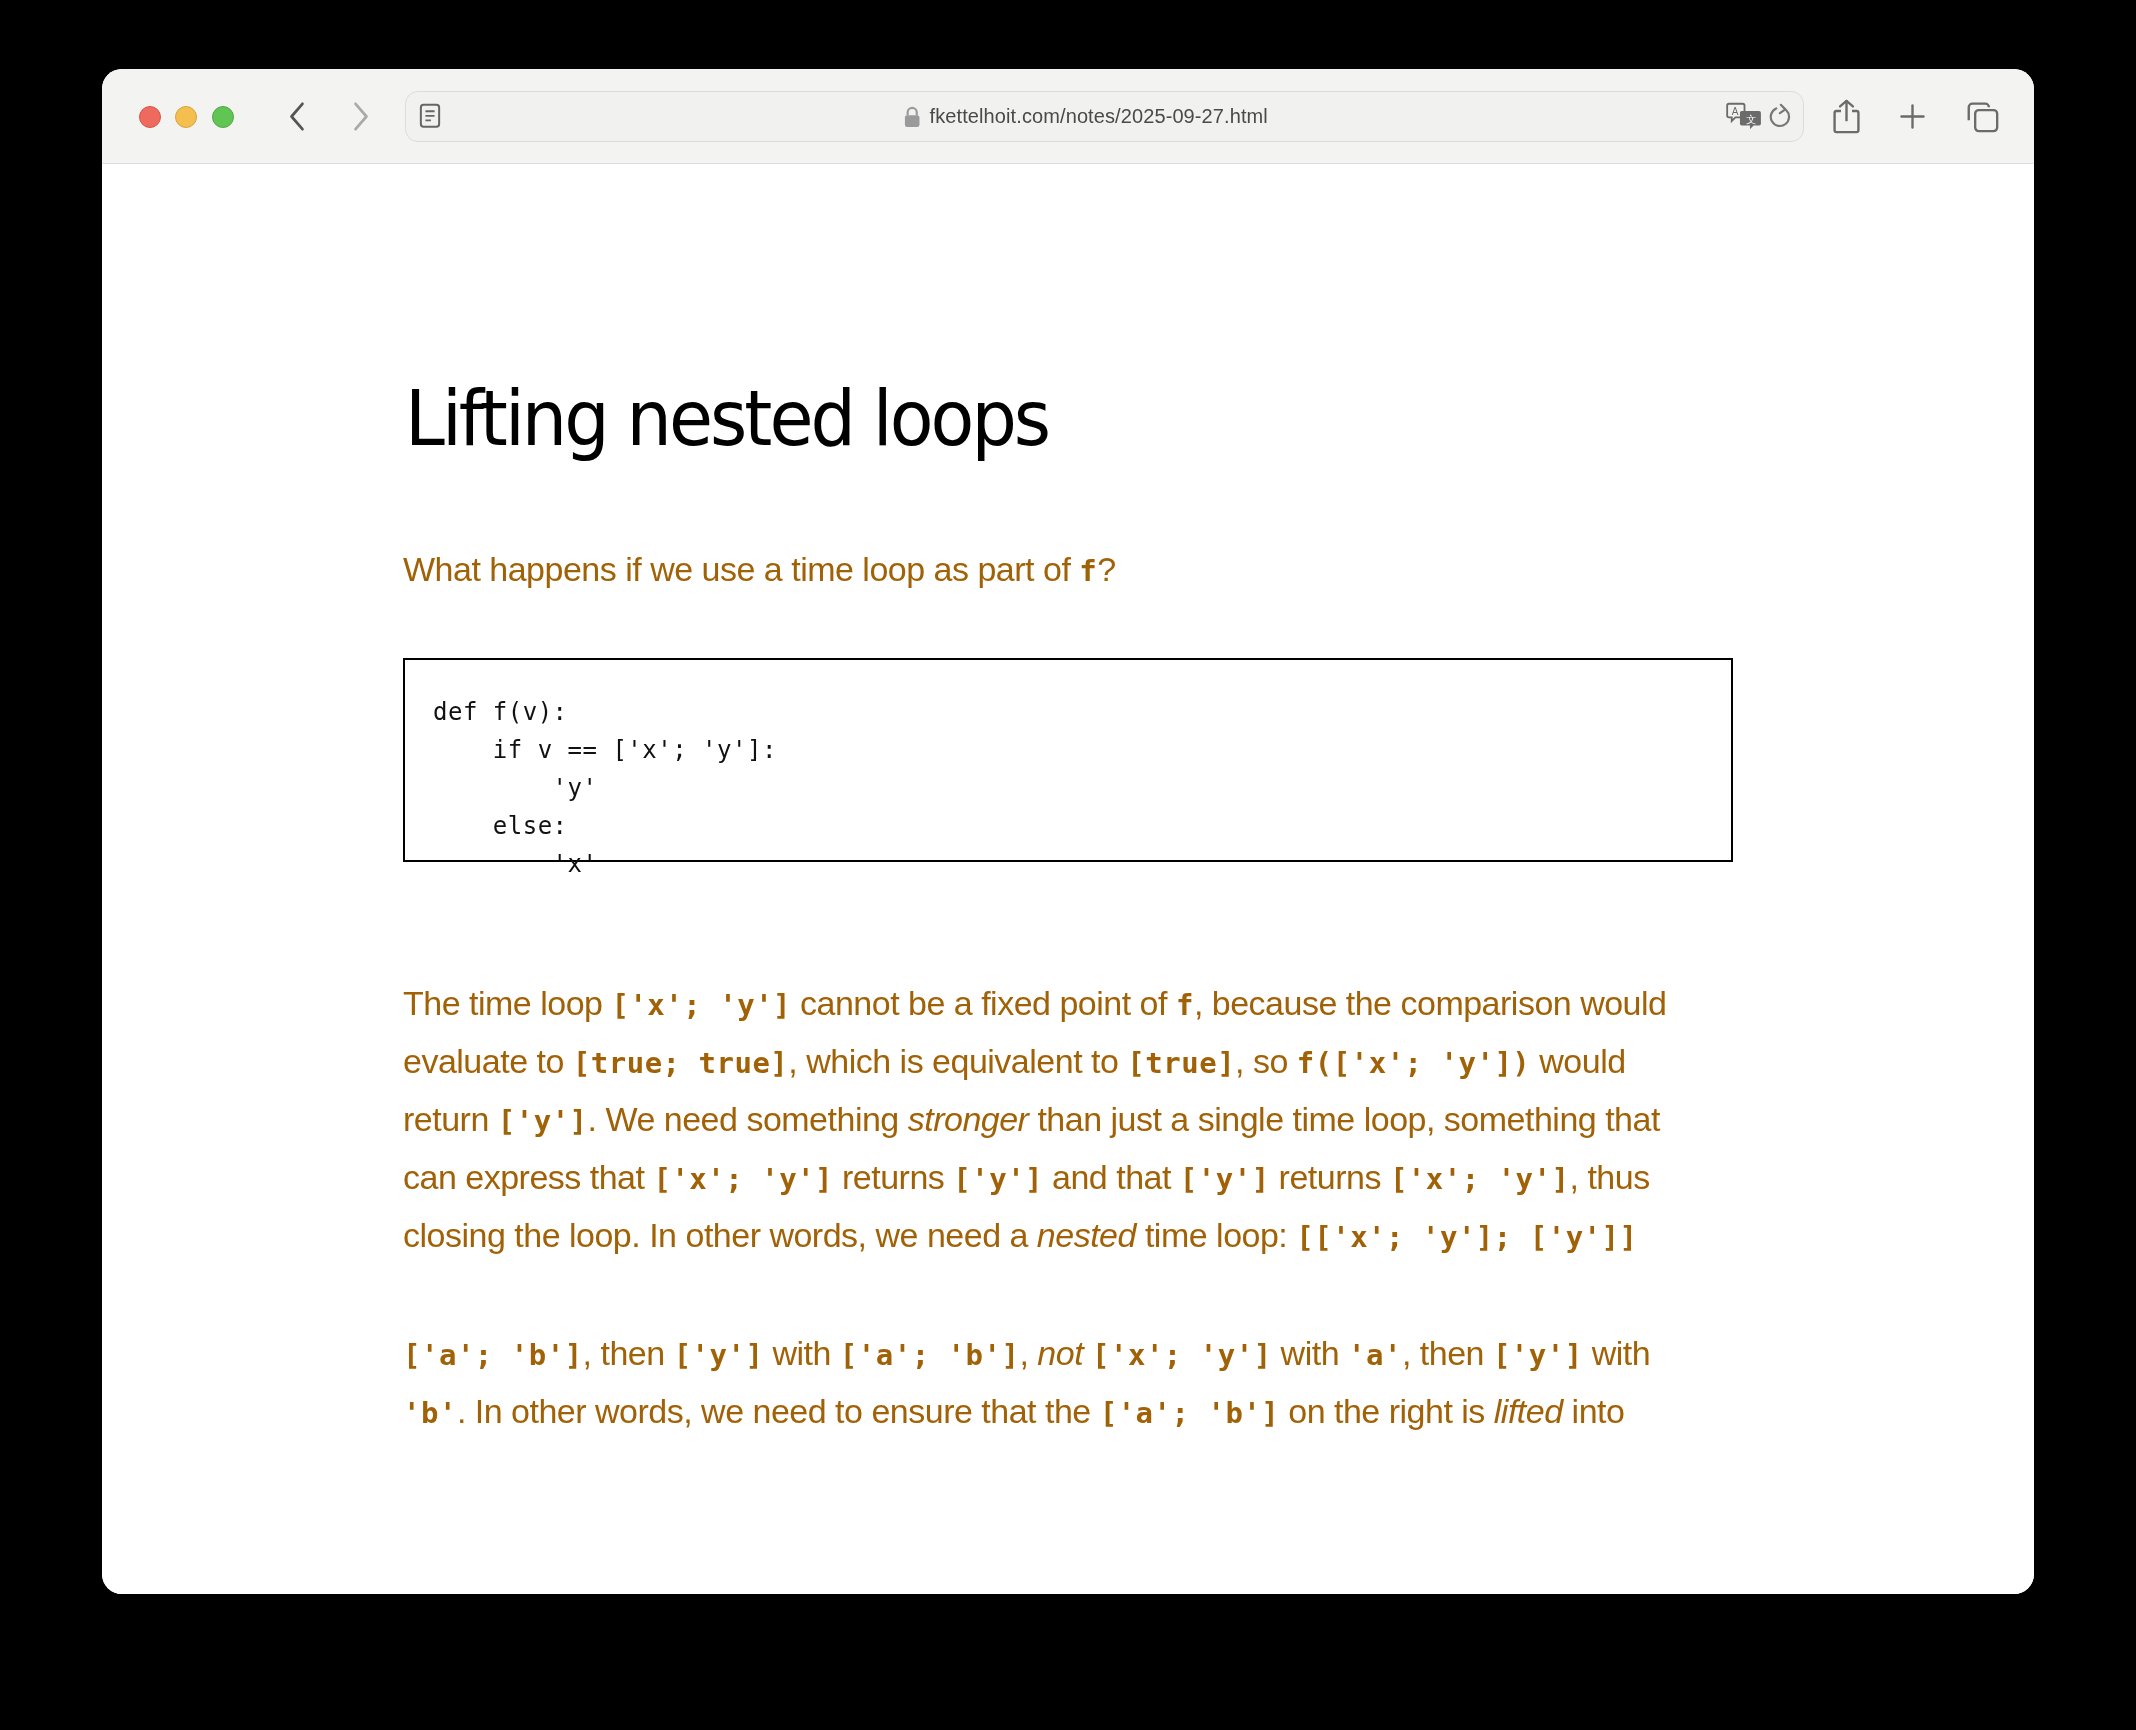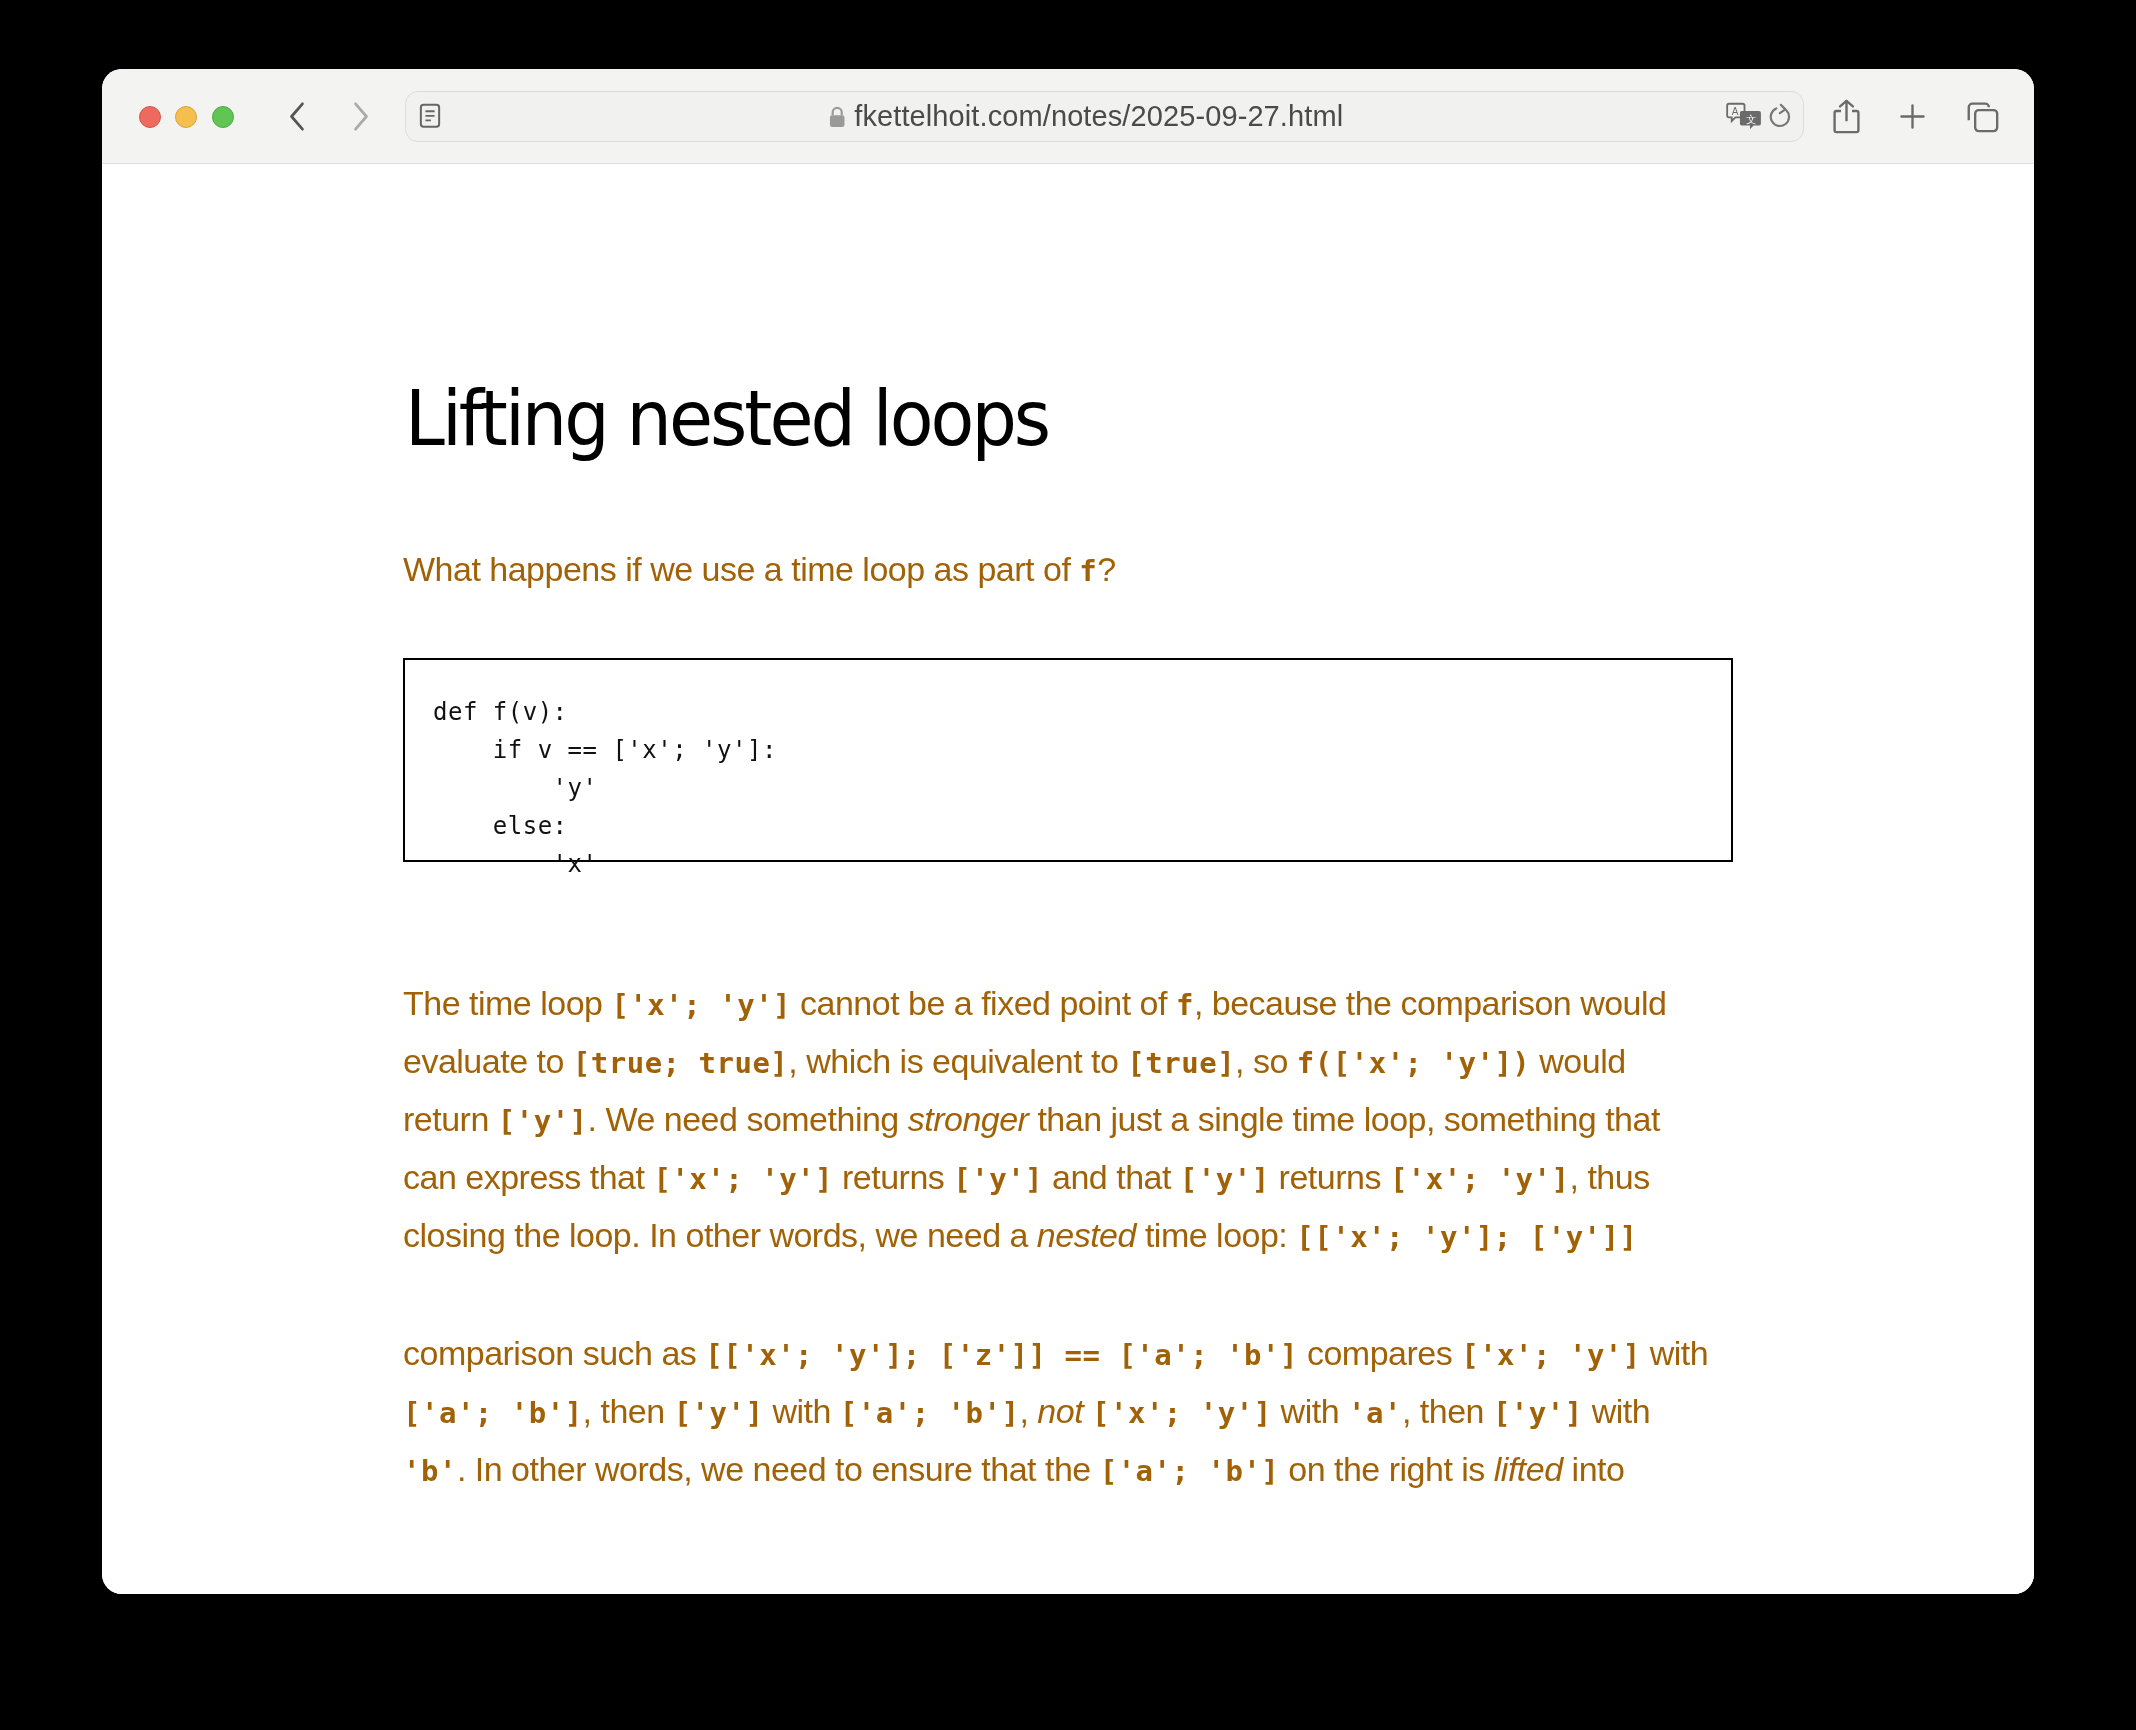--- a/index.html
+++ b/index.html
@@ -27,21 +27,21 @@
     position: absolute; left: 303px; top: 22px; width: 1399px; height: 51px;
     border: 1.8px solid #dcdcdb; border-radius: 12.8px; box-sizing: border-box;
     background: #f1f1f0;
   }
   .reader-icon { position: absolute; left: 12.8px; top: 11px; width: 22px; height: 25.6px; }
   .url-wrap {
     position: absolute; left: 0; right: 0; top: 0; bottom: 0;
     display: flex; align-items: center; justify-content: center;
   }
   .lock-icon { width: 16.4px; height: 22px; margin-right: 9.1px; margin-left: -37px; }
-  .url-text { font-size: 29px; color: #4a4a4a; letter-spacing: 0.1px; }
+  .url-text { font-size: 20px; color: #4a4a4a; letter-spacing: 0.1px; }
   .translate-icon { position: absolute; right: 40px; top: 9.1px; width: 37px; height: 31px; }
   .reload-icon { position: absolute; right: 9.1px; top: 11px; width: 25.6px; height: 27.4px; }
   .tb-icon { position: absolute; top: 22px; width: 40px; height: 51px; display: flex; align-items: center; justify-content: center; cursor: pointer; }
   .share { left: 1724px; }
   .newtab { left: 1790px; }
   .tabs { left: 1860px; }
   .tb-icon svg { width: 33px; height: 37px; }
 
   .content {
     position: absolute; left: 0; top: 95px; right: 0; bottom: 0; background: #ffffff;
@@ -157,20 +157,19 @@
       </div>
 
       <div class="p p2">
           <span class="line"><span>The time loop </span><code>['x'; 'y']</code><span> cannot be a fixed point of </span><code>f</code><span>, because the comparison would</span></span>
           <span class="line"><span>evaluate to </span><code>[true; true]</code><span>, which is equivalent to </span><code>[true]</code><span>, so </span><code>f(['x'; 'y'])</code><span> would</span></span>
           <span class="line"><span>return </span><code>['y']</code><span>. We need something </span><em>stronger</em><span> than just a single time loop, something that</span></span>
           <span class="line"><span>can express that </span><code>['x'; 'y']</code><span> returns </span><code>['y']</code><span> and that </span><code>['y']</code><span> returns </span><code>['x'; 'y']</code><span>, thus</span></span>
           <span class="line"><span>closing the loop. In other words, we need a </span><em>nested</em><span> time loop: </span><code>[['x'; 'y']; ['y']]</code></span>
         </div>
       <div class="p p3">
-          <span class="line"><span>comparison such as </span><code>[['x'; 'y']; ['z']] == ['a'; 'b']</code><span> compares </span><code>['x'; 'y']</code><span> with</span></span>
           <span class="line"><code>['a'; 'b']</code><span>, then </span><code>['y']</code><span> with </span><code>['a'; 'b']</code><span>, </span><em>not</em><span> </span><code>['x'; 'y']</code><span> with </span><code>'a'</code><span>, then </span><code>['y']</code><span> with</span></span>
           <span class="line"><code>'b'</code><span>. In other words, we need to ensure that the </span><code>['a'; 'b']</code><span> on the right is </span><em>lifted</em><span> into</span></span>
         </div>
     </div>
   </div>
 </div>
 
 
 </body></html>

